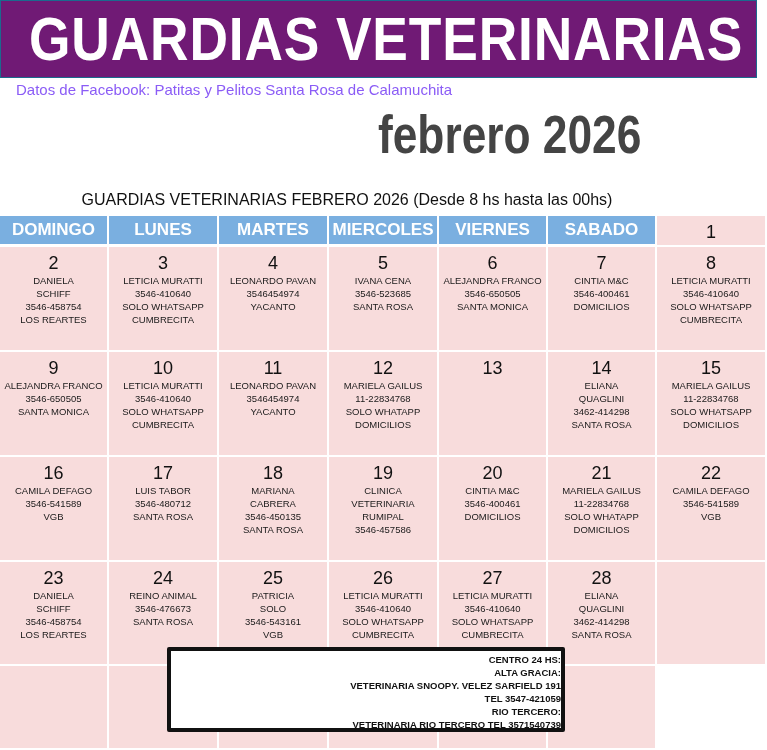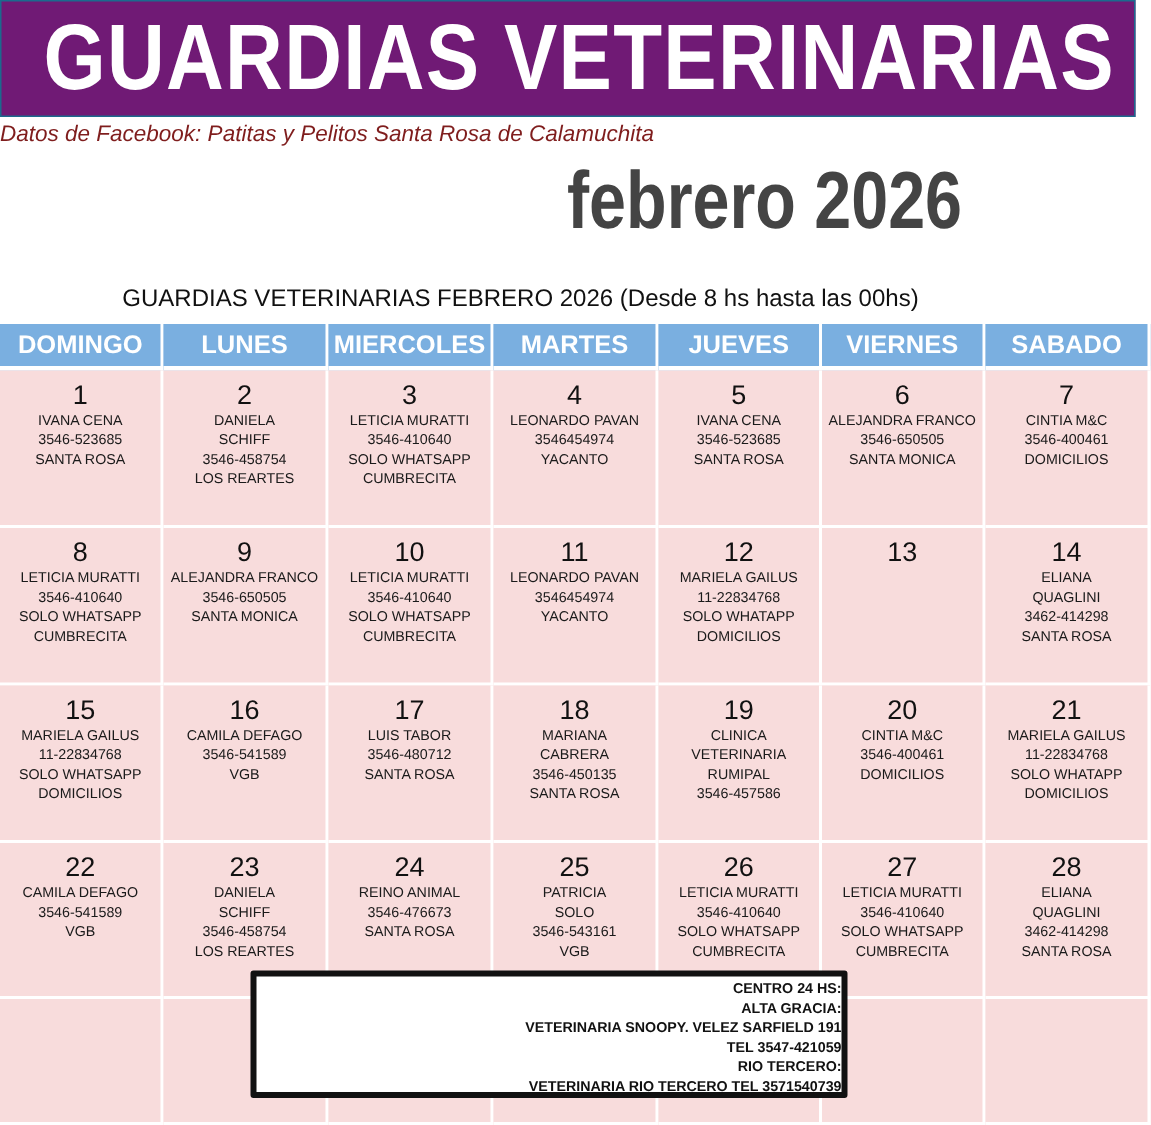--- a/index.html
+++ b/index.html
@@ -11,22 +11,22 @@
     background: #701a75; border: 1px solid #1b6a8e;
   }
   .banner-title {
     position: absolute; left: 28px; top: 2px;
     font-family: "Liberation Sans", sans-serif; font-weight: bold;
     font-size: 62px; color: #ffffff; letter-spacing: 1px;
     transform: scaleX(0.86); transform-origin: left center;
     white-space: nowrap; line-height: 72px;
   }
   .source {
-    position: absolute; left: 0; top: 81px;
-    font-style: italic; font-size: 15px; color: #7f1d1d;
+    position: absolute; left: 16px; top: 81px;
+    font-size: 15px; color: #8b5cf6;
     white-space: nowrap;
   }
   .month-title {
     position: absolute; left: 378px; top: 104px;
     font-weight: bold; font-size: 54px; color: #444444;
     transform: scaleX(0.82); transform-origin: left center;
     white-space: nowrap; line-height: 60px;
   }
   .subtitle {
     position: absolute; left: 0; top: 191px; width: 670px; text-align: center;
@@ -70,23 +70,22 @@
 <div class="banner">
   <div class="banner-title">GUARDIAS VETERINARIAS</div>
 </div>
 <div class="source">Datos de Facebook: Patitas y Pelitos Santa Rosa de Calamuchita</div>
 <div class="month-title">febrero 2026</div>
 <div class="subtitle"><span>GUARDIAS VETERINARIAS FEBRERO 2026 (Desde 8 hs hasta  las 00hs)</span></div>
 
 <div class="calendar" id="calendar">
     <div class="day-header">DOMINGO</div>
     <div class="day-header">LUNES</div>
+    <div class="day-header">MARTES</div>
     <div class="day-header">MIERCOLES</div>
-    <div class="day-header">MARTES</div>
-    <div class="day-header">JUEVES</div>
     <div class="day-header">VIERNES</div>
     <div class="day-header">SABADO</div>
     <div class="cell">
       <div class="num">1</div>
       <div class="line">IVANA CENA</div>
       <div class="line">3546-523685</div>
       <div class="line">SANTA ROSA</div>
     </div>
     <div class="cell">
       <div class="num">2</div>

